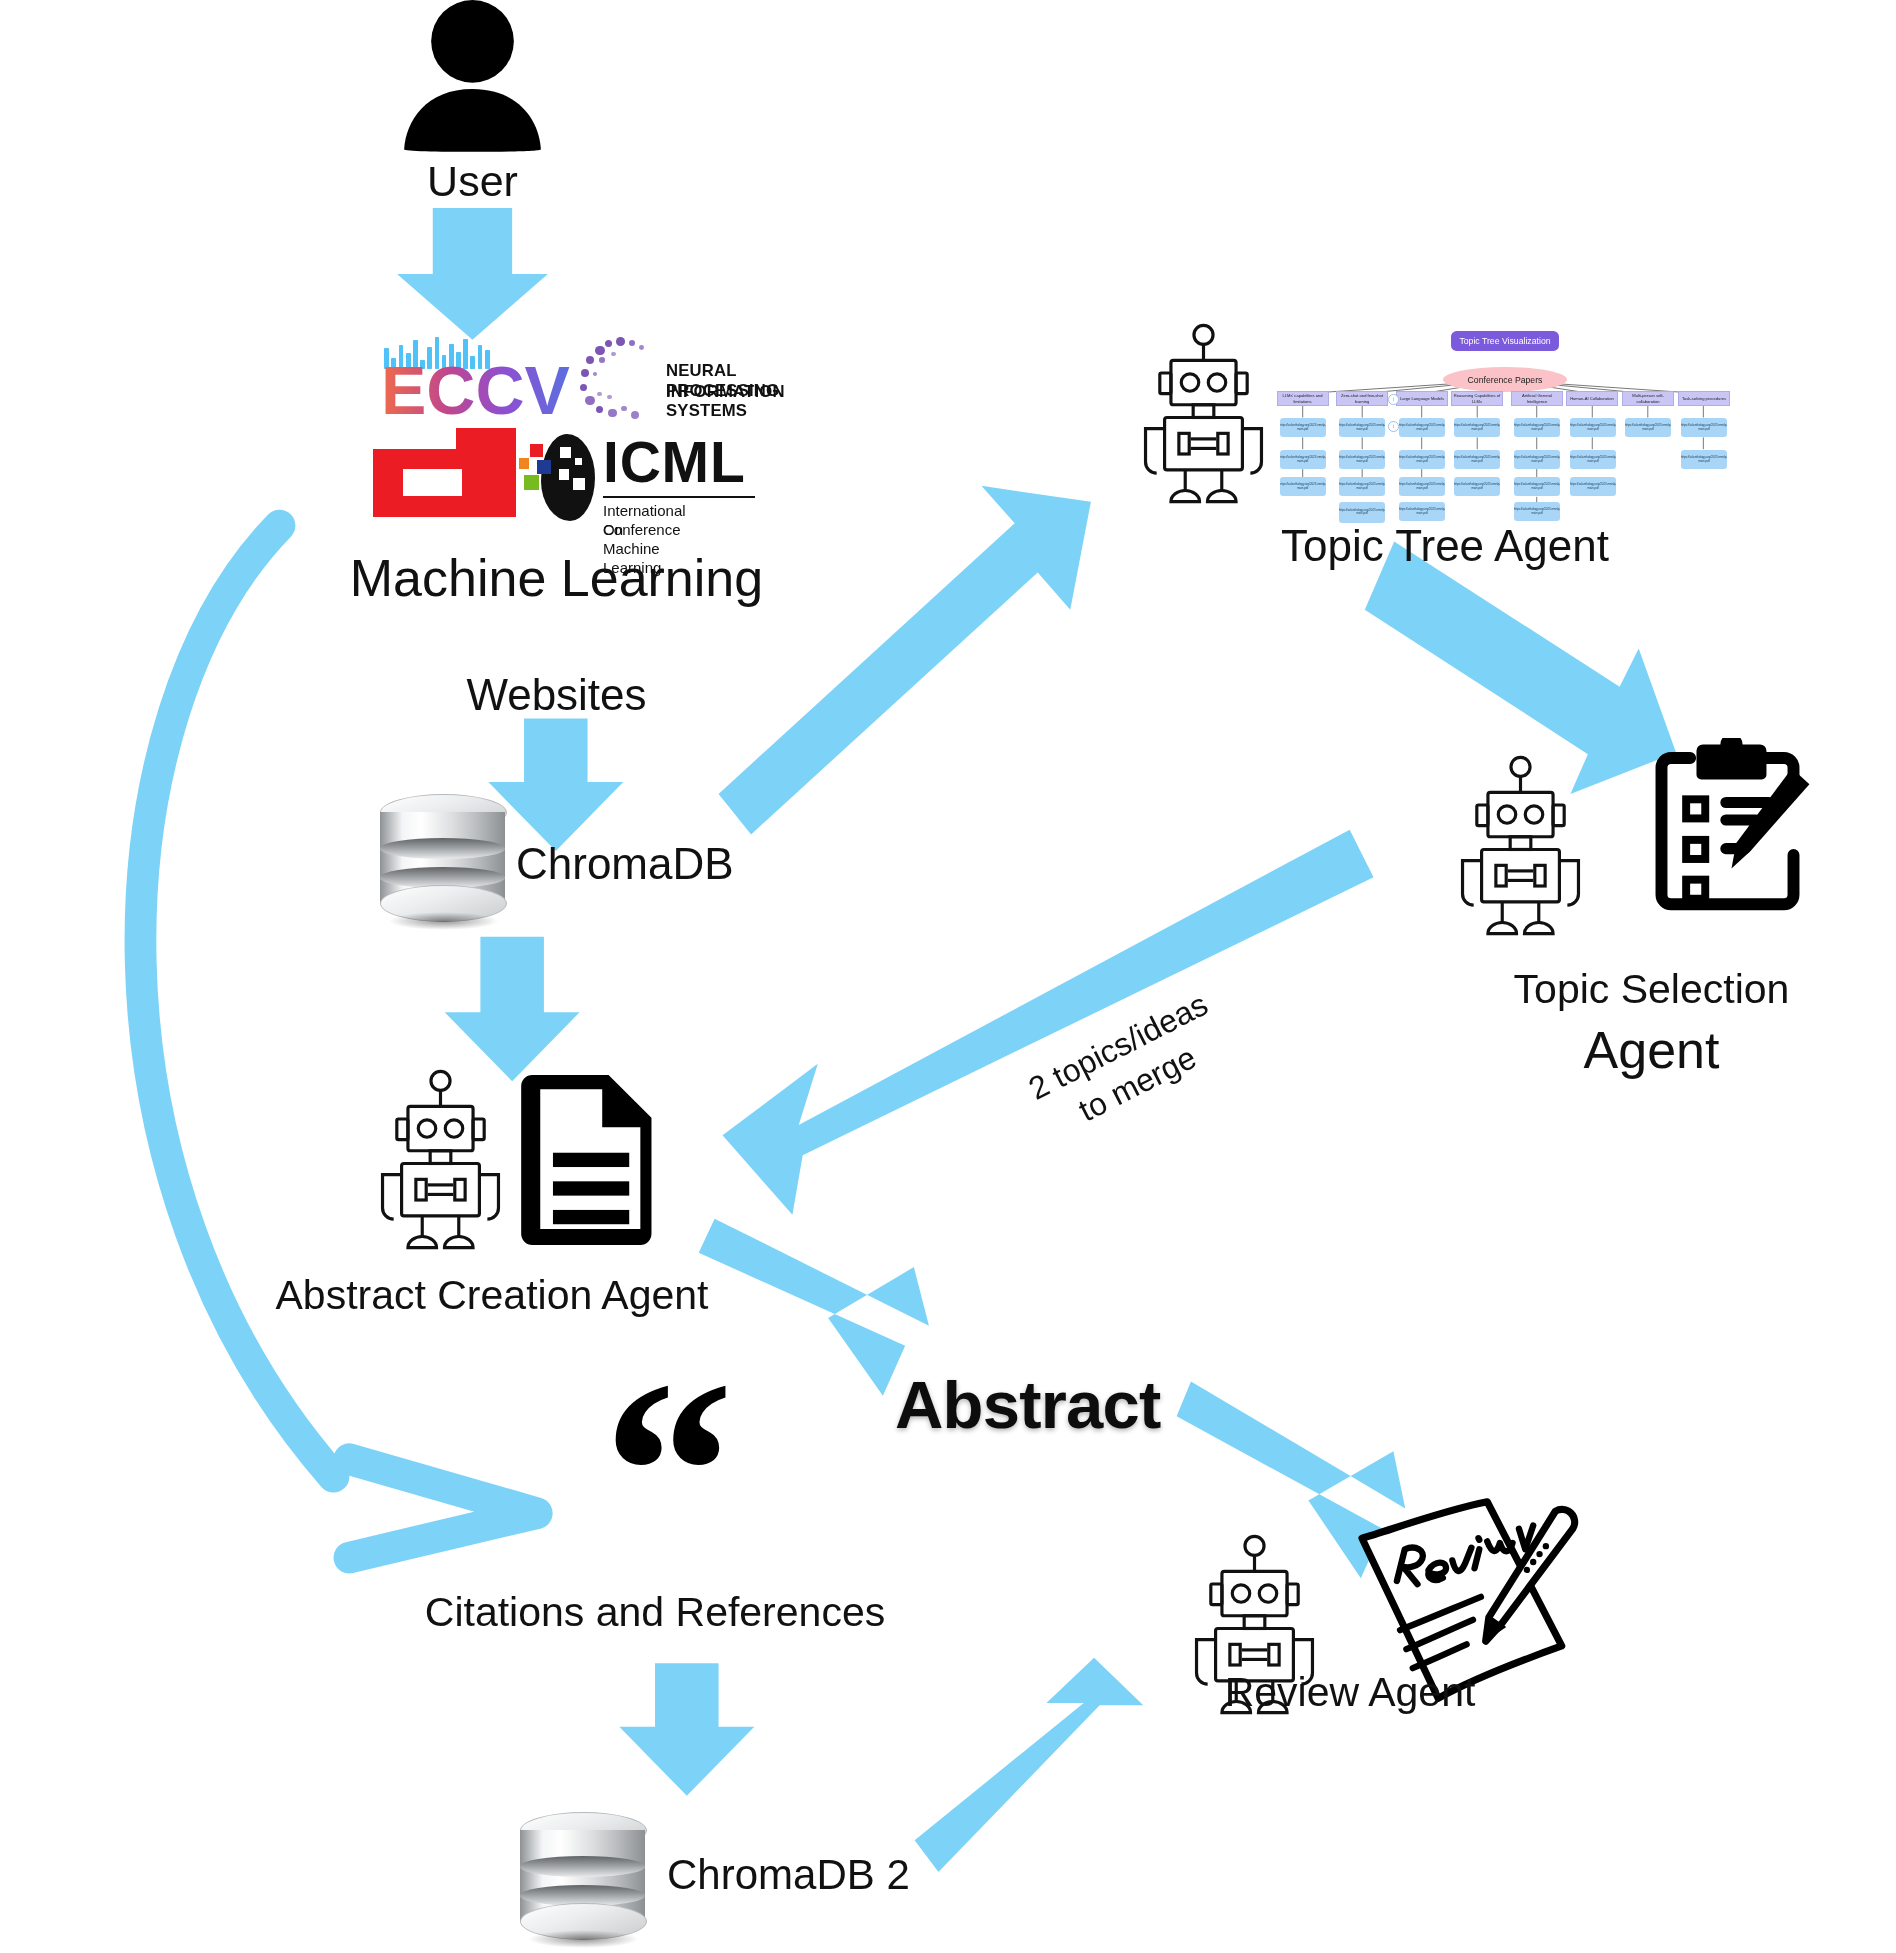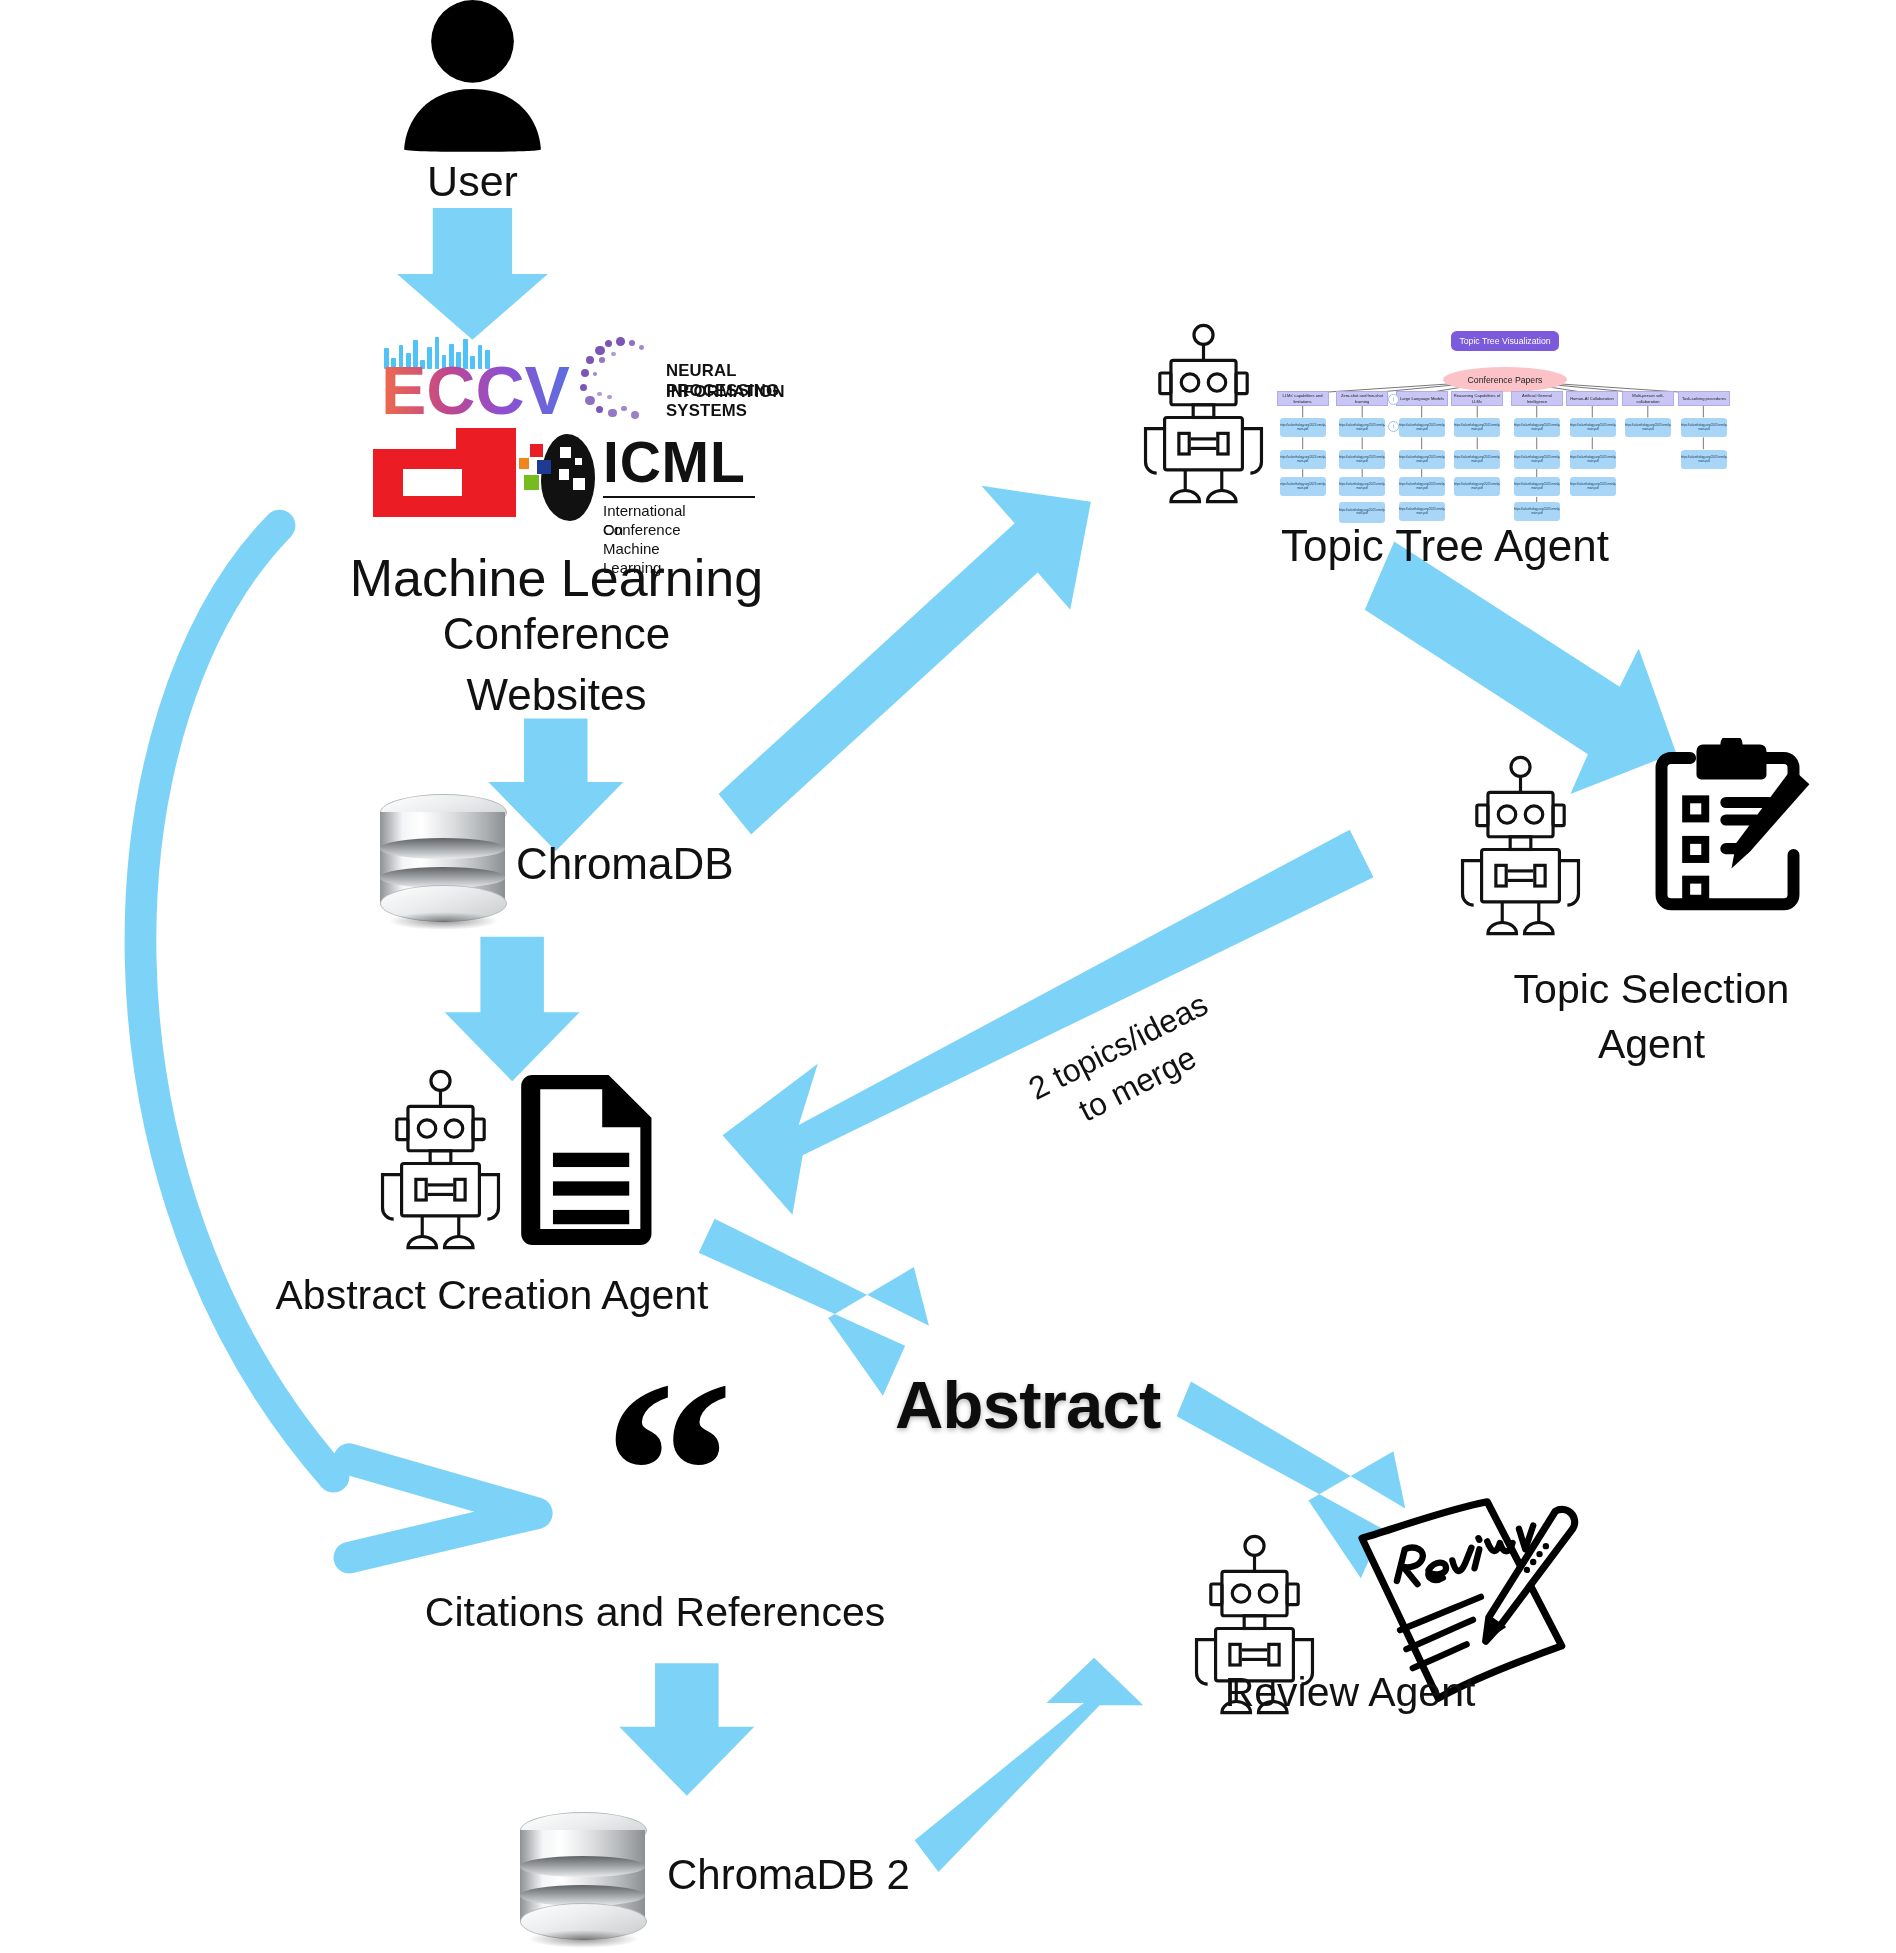--- a/index.html
+++ b/index.html
@@ -199,21 +199,20 @@
         <div class="icml-sq" style="left:54px;top:44px;width:12px;height:12px;background:#fff;"></div>
       </div>
       <div class="icml-txt" style="left:84px;top:6.4px;">ICML</div>
       <div class="icml-rule" style="left:84px;top:68px;width:152px;"></div>
       <div class="icml-sub" style="left:84px;top:73px;">International Conference</div>
       <div class="icml-sub" style="left:84px;top:92px;">On Machine Learning</div>
     </div>
   </div>
 
   <div class="lbl" style="left:334px;top:548px;width:445px;font-size:52px;">Machine Learning</div>
-  <div class="lbl" style="left:334px;top:608px;width:445px;font-size:44px;">Conference</div>
   <div class="lbl" style="left:334px;top:669px;width:445px;font-size:44px;">Websites</div>
 
   <div class="db" style="left:380px;top:794px;width:127px;height:131px;">
     <div class="top" style="top:0px;width:125px;height:35px;"></div>
     <div class="body" style="top:17.5px;width:125px;height:92px;"></div>
     <div class="ring" style="top:44px;width:125px;height:20.6px;"></div>
     <div class="ring" style="top:73px;width:125px;height:20.6px;"></div>
     <div class="top" style="top:91px;width:125px;height:35px;"></div>
     <div class="shadow" style="left:8px;top:118px;width:111px;height:17.5px;"></div>
   </div>
@@ -402,21 +401,21 @@
         <rect x="58" y="133" width="14" height="14" fill="#fff"></rect>
       <rect x="48" y="173" width="34" height="34" fill="#000"></rect>
         <rect x="58" y="183" width="14" height="14" fill="#fff"></rect>
       <rect x="96" y="74" width="68" height="14" rx="7" fill="#000"></rect>
       <rect x="96" y="96" width="52" height="14" rx="7" fill="#000"></rect>
       <rect x="96" y="132" width="38" height="14" rx="7" fill="#000"></rect>
       <path d="M186,38 l22,20 -74,84 -24,22 6,-32 z" fill="#000"></path>
     </svg>
   </div>
   <div class="lbl" style="left:1453px;top:965px;width:397px;font-size:41px;">Topic Selection</div>
-  <div class="lbl" style="left:1453px;top:1020px;width:397px;font-size:41px;">Agent</div>
+  <div class="lbl" style="left:1453px;top:1020px;width:397px;font-size:52px;">Agent</div>
 
   <div class="merge-lbl" style="left:981px;top:1024px;width:294px;">
     <div>2 topics/ideas</div>
     <div>to merge</div>
   </div>
 
   <div class="abstract-word" style="left:895px;top:1340px;margin-top:26px;">Abstract</div>
 
   <div class="quote" style="left:603px;top:1378px;">“</div>
   <div class="lbl" style="left:357px;top:1588px;width:596px;font-size:41px;">Citations and References</div>

